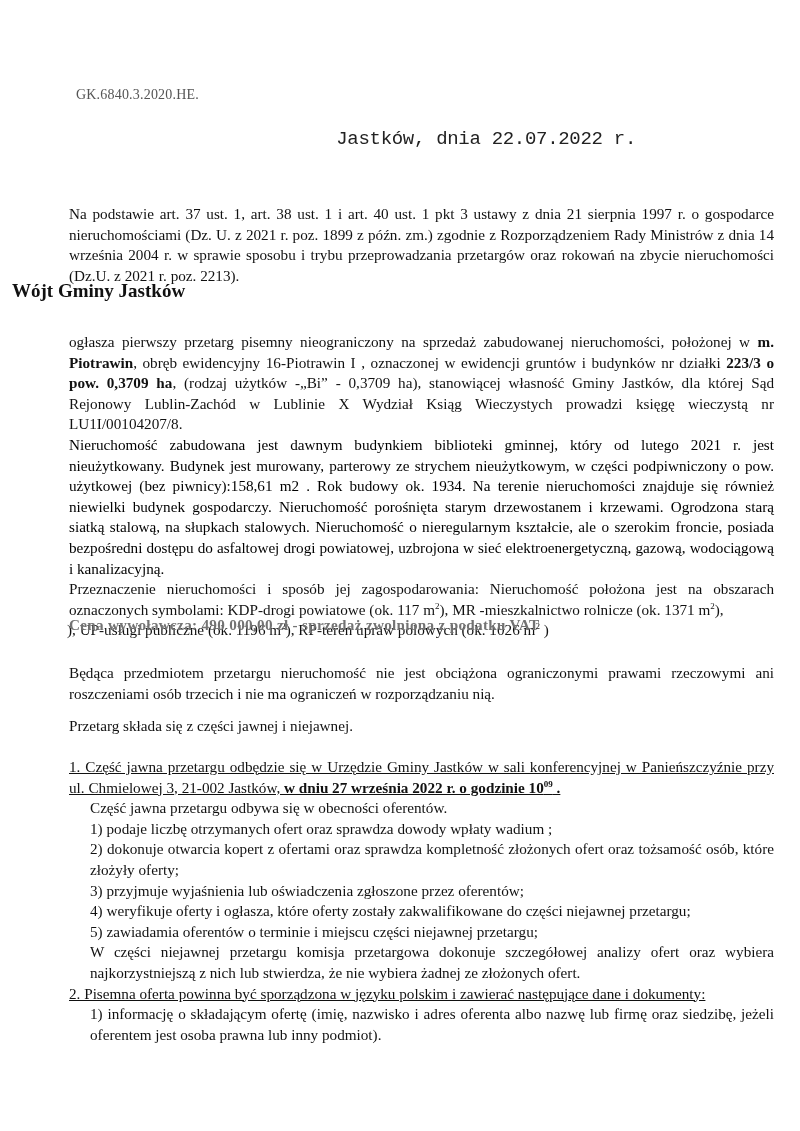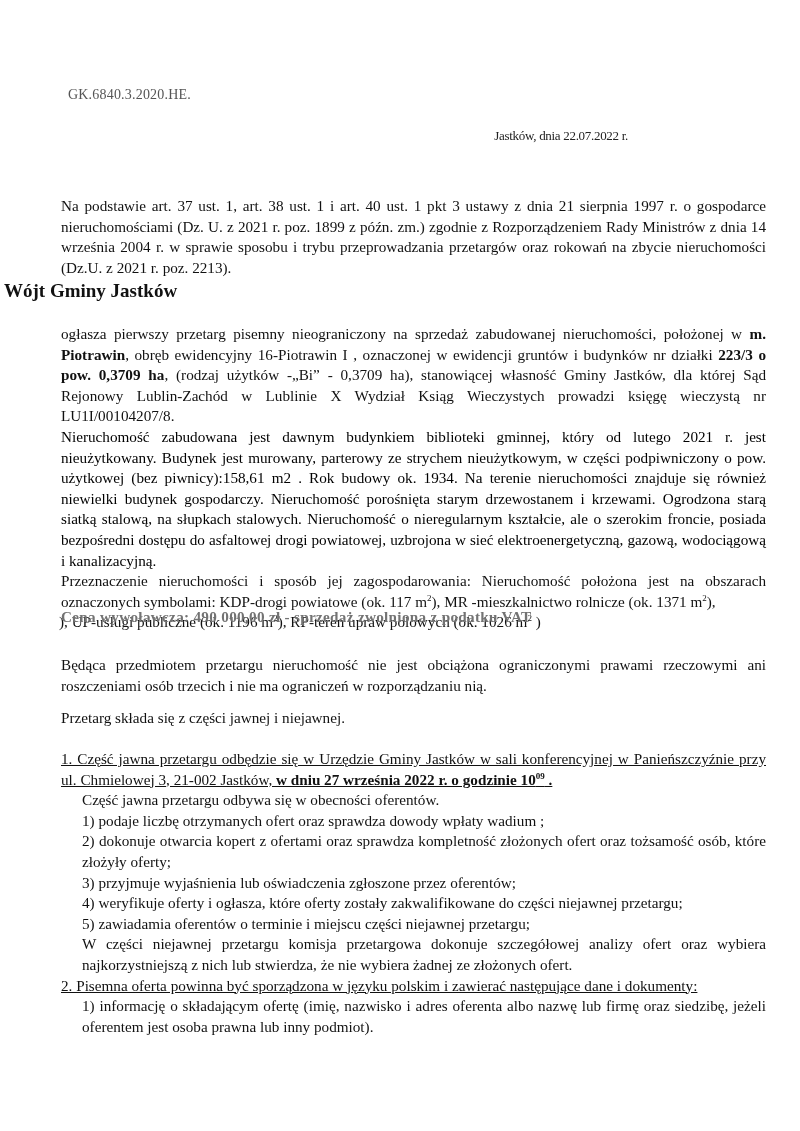--- a/index.html
+++ b/index.html
@@ -1,22 +1,22 @@
 <!DOCTYPE html>
 <html><head>
 <meta charset="utf-8">
 <style>
   html, body { margin: 0; padding: 0; background: #ffffff; }
   body { width: 800px; height: 1131px; position: relative; overflow: hidden;
          font-family: "Liberation Serif", "DejaVu Serif", serif; color: #111; }
-  .page { position: absolute; left: 4px; top: 0; width: 668px; height: 1131px; }
+  .page { position: absolute; left: 12px; top: 0; width: 668px; height: 1131px; }
   .ref { position: absolute; left: 64px; top: 87px; font-size: 14px; color: #555; letter-spacing: 0.2px; }
-  .date { position: absolute; right: 44px; top: 128px; font-family: Liberation Serif, serif;
-          font-size: 13px; color: #222; letter-spacing: -0.3px; }
-  .body { position: absolute; left: 57px; width: 705px; font-size: 15.2px; line-height: 20.6px; }
+  .date { position: absolute; right: 44px; top: 128px; font-family: Liberation Mono, monospace;
+          font-size: 19px; color: #222; letter-spacing: -0.3px; }
+  .body { position: absolute; left: 57px; width: 705px; font-size: 15.2px; line-height: 20.6px; margin-top: 8px; }
   .just { text-align: justify; margin: 0; }
   p { margin: 0; }
   .legal { top: 196px; }
   .title { position: absolute; left: 0; width: 800px; top: 280px; font-weight: bold; font-size: 19px; }
   .announce { top: 324px; }
   .gray { color: #000000; }
   .b { font-weight: bold; }
   .price { top: 607px; }
   .price .cena { font-weight: bold; color: #737373; letter-spacing: 0.3px; }
   .enc { top: 655px; }

